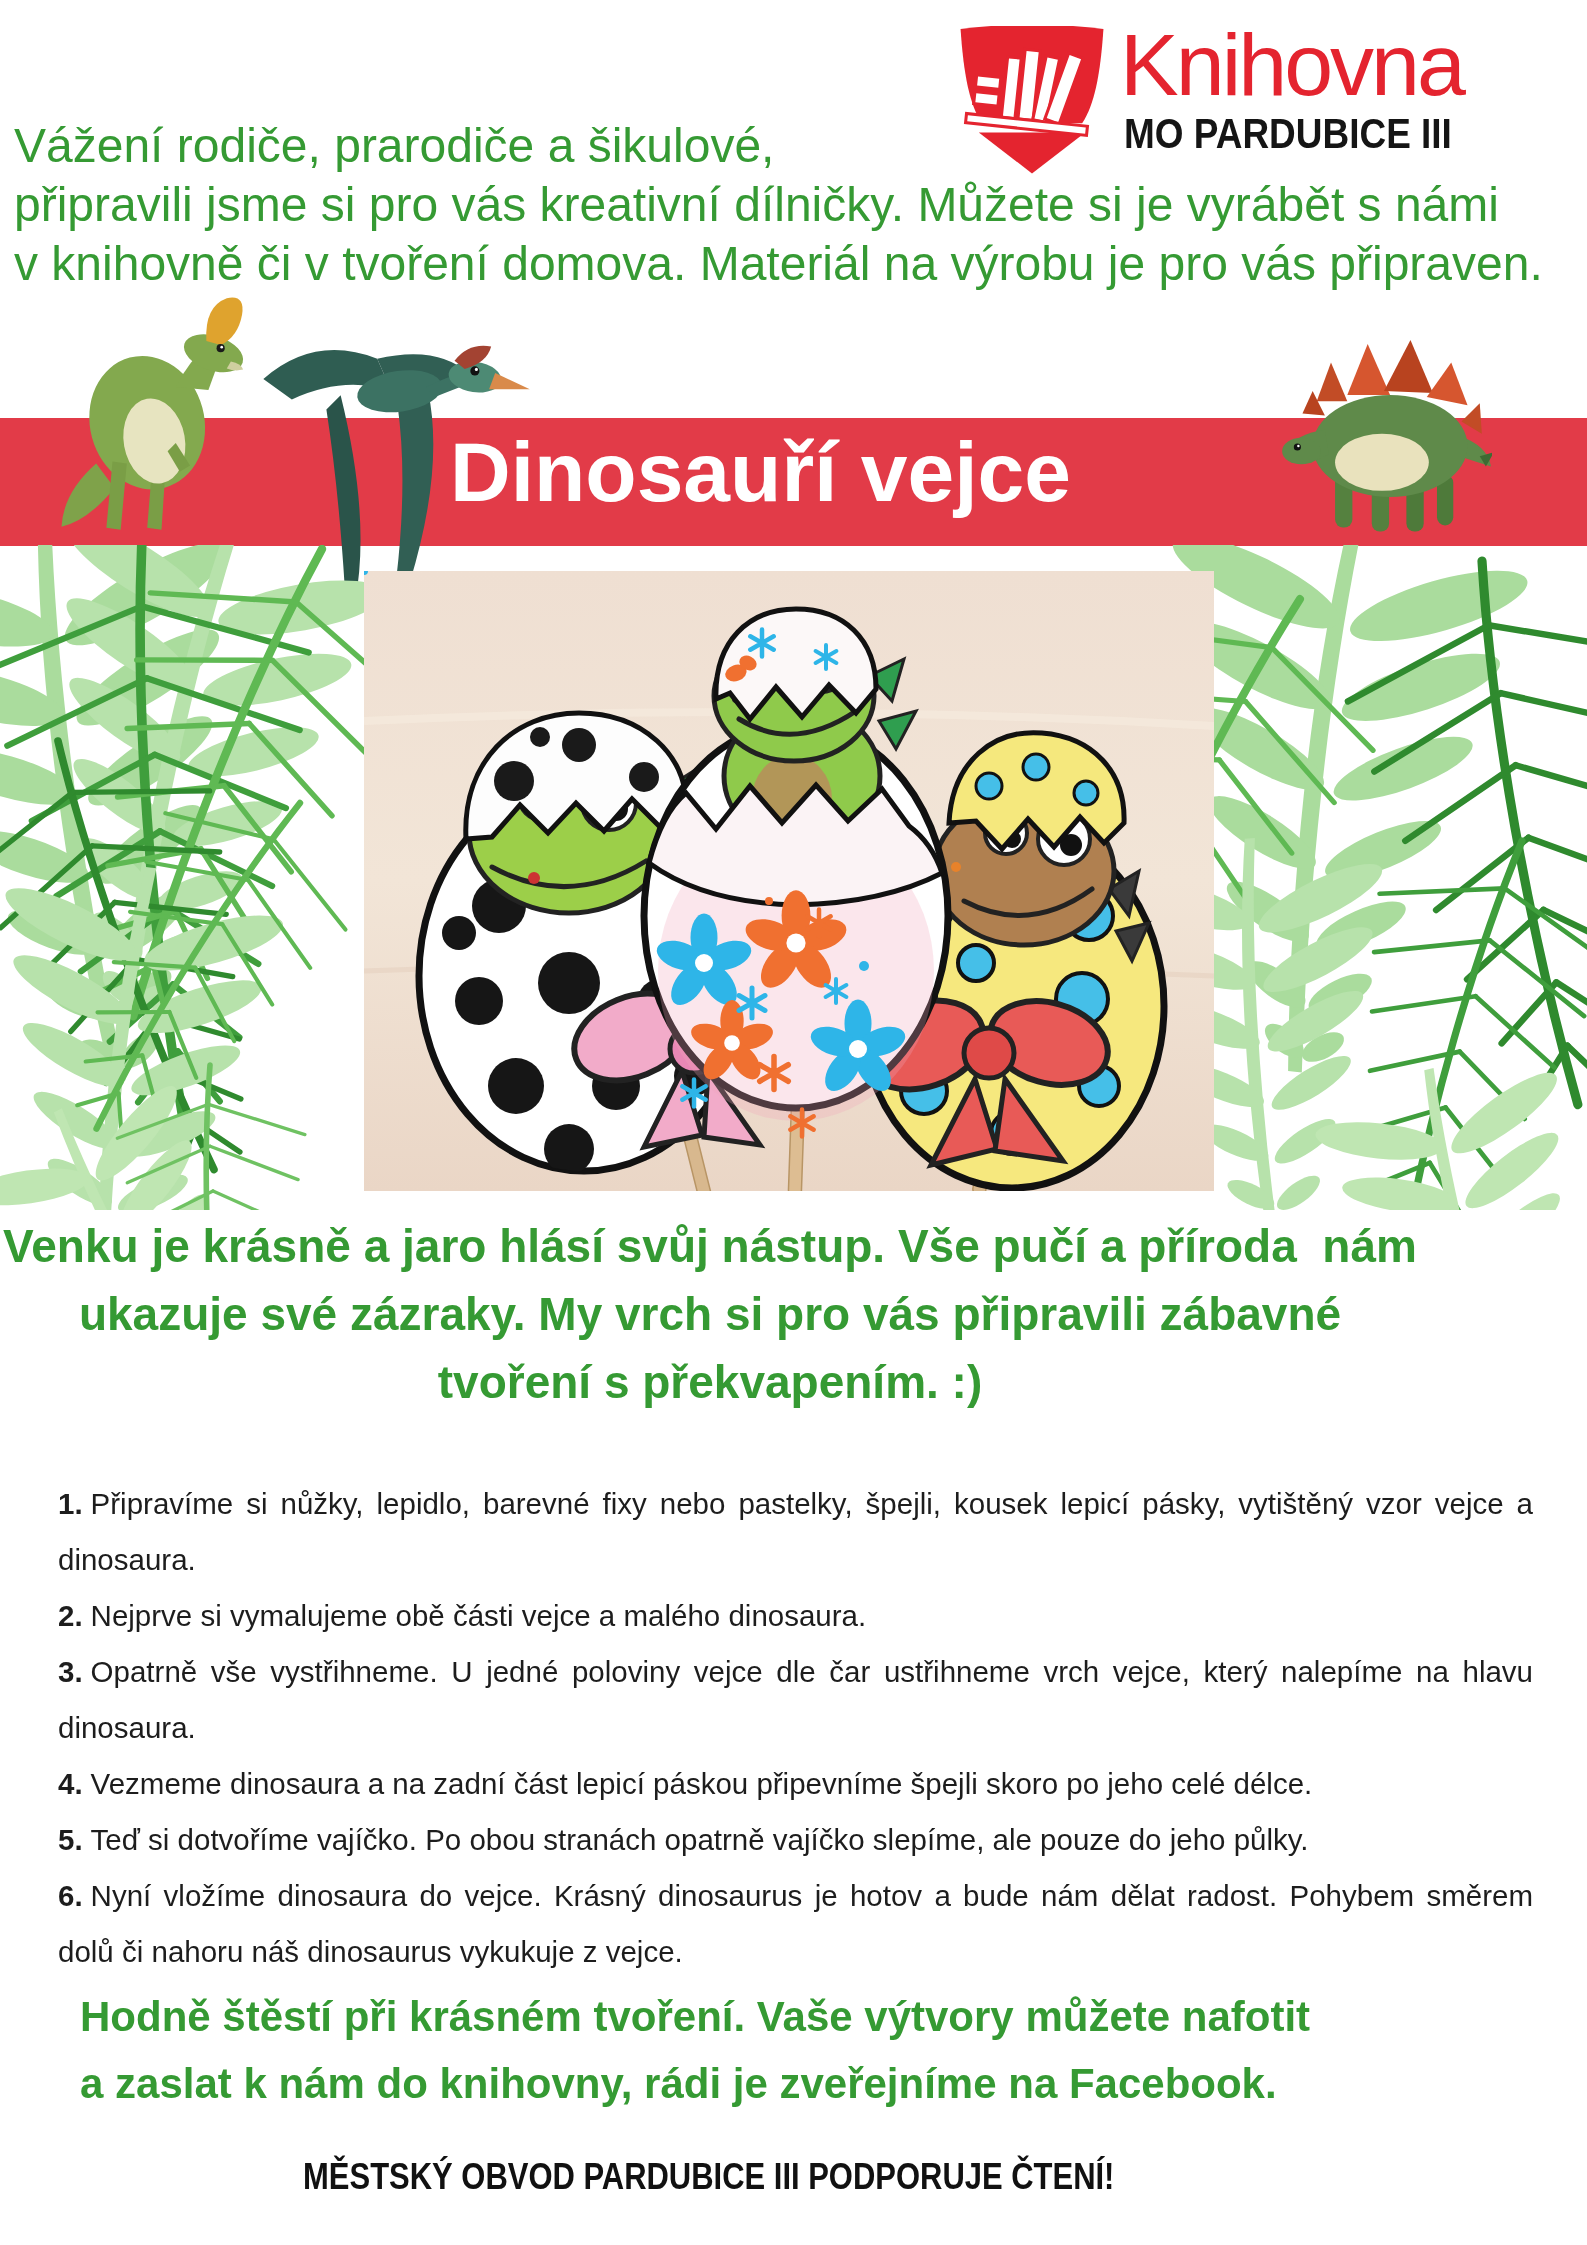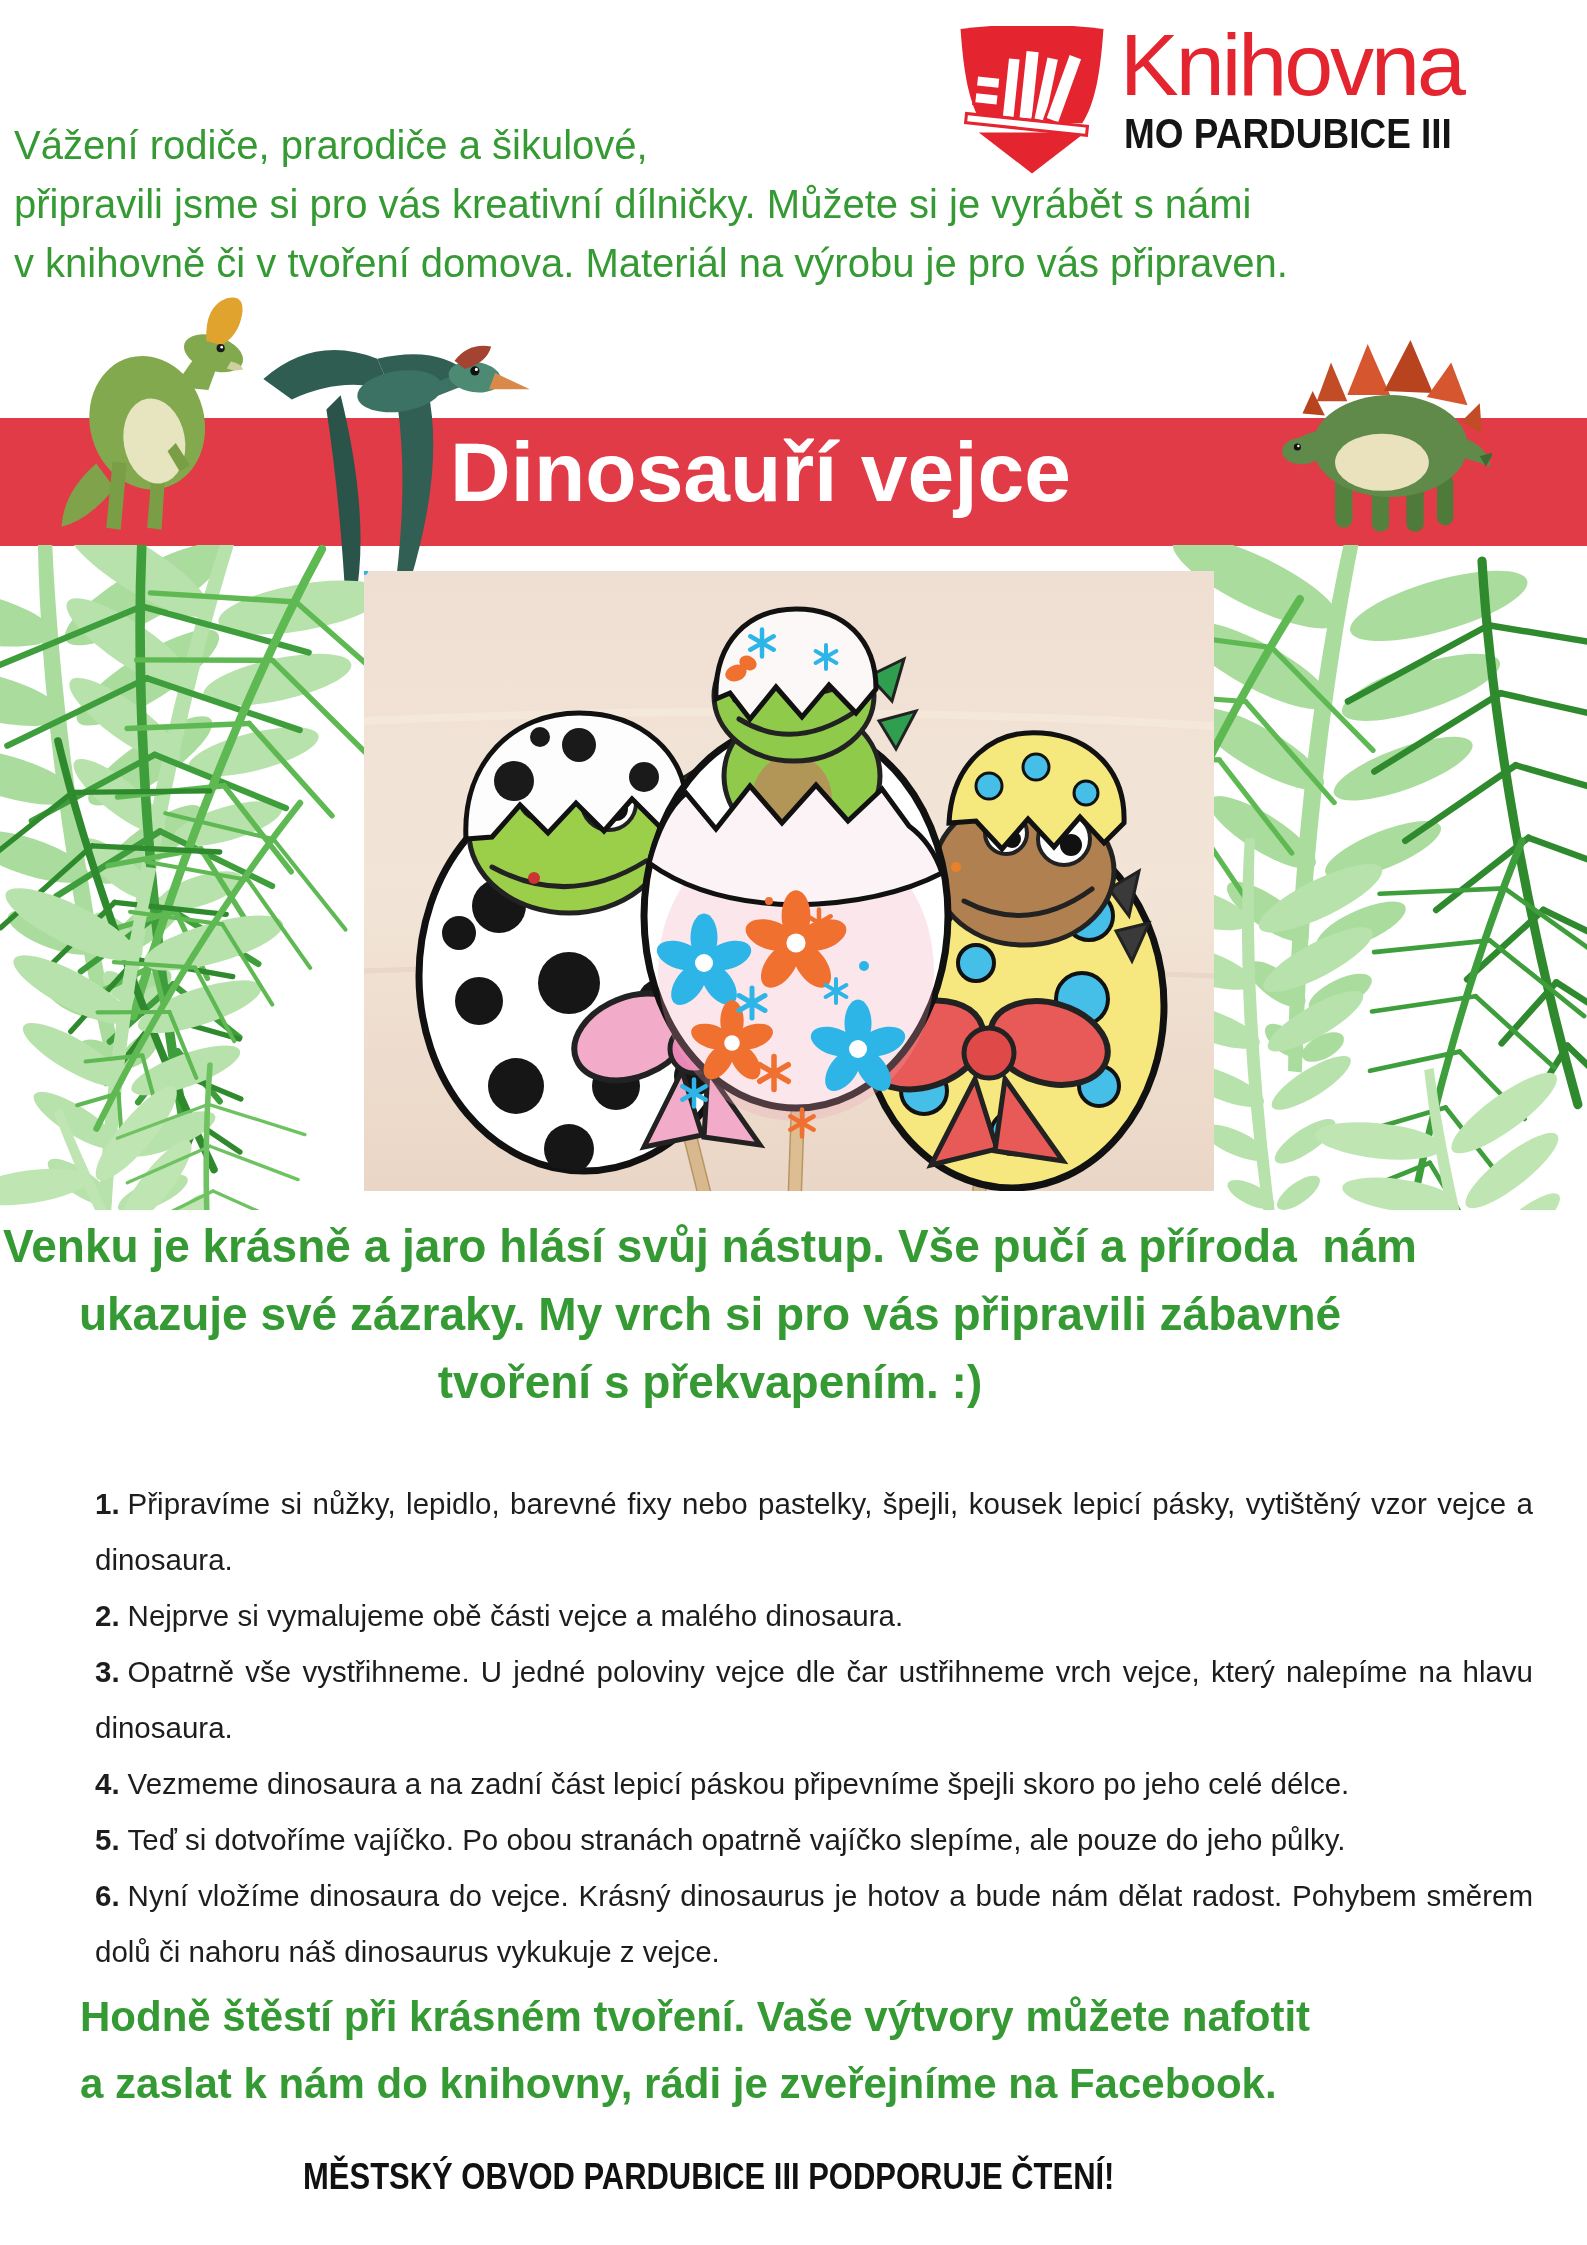--- a/index.html
+++ b/index.html
@@ -10,37 +10,37 @@
     font-family:"Liberation Sans", sans-serif;
     overflow:hidden;
     color:#1d1d1d;
   }
   .abs{position:absolute;}
 
   
   .logo-shield{left:948px;top:26px;width:168px;height:152px;}
   .logo-name{left:1120px;top:14px;font-size:88px;font-weight:400;letter-spacing:-3px;color:var(--logo_red,#e4242f);}
   .logo-sub{left:1124px;top:110px;font-size:42px;font-weight:700;color:#151515;transform:scaleX(0.88);transform-origin:left top;white-space:nowrap;}
-  .intro{left:14px;top:116px;width:1560px;font-size:40px;line-height:59px;color:var(--green_text,#3a9b35);}
+  .intro{left:14px;top:116px;width:1560px;font-size:48px;line-height:59px;color:var(--green_text,#3a9b35);}
 
   
   .banner{left:0;top:418px;width:1587px;height:128px;background:var(--banner_red,#e23b48);}
   .banner-title{left:0;top:424px;width:1331px;text-align:center;text-indent:190px;font-size:84px;font-weight:700;color:#ffffff;white-space:nowrap;}
 
   .dino-para{left:55px;top:290px;width:215px;height:250px;}
   .dino-ptero{left:255px;top:316px;width:275px;height:300px;}
   .dino-stego{left:1278px;top:301px;width:214px;height:237px;}
 
   .ferns{left:0;top:545px;width:1587px;height:665px;z-index:0;}
   .photo{left:364px;top:571px;width:850px;height:620px;z-index:2;}
 
   .headline{left:0;top:1212px;width:1420px;text-align:center;font-size:46px;font-weight:700;line-height:68px;color:var(--green_text,#2e9b33);}
 
   .list{left:58px;top:1476px;width:1475px;font-size:29.5px;line-height:56px;color:#1d1d1d;}
-  .li{text-align:justify;margin-left:37px;}
+  .li{text-align:justify;}
   .li b{margin-right:8px;}
 
   .closing{left:80px;top:1983px;width:1460px;font-size:42px;font-weight:700;line-height:67px;color:var(--green_text,#2e9b33);}
 
   .footer{left:0;top:2156px;width:1418px;text-align:center;font-size:36px;font-weight:700;color:#111;}
   .footer span{display:inline-block;transform:scaleX(0.86);white-space:nowrap;}
 </style>
 </head>
 <body>
 

